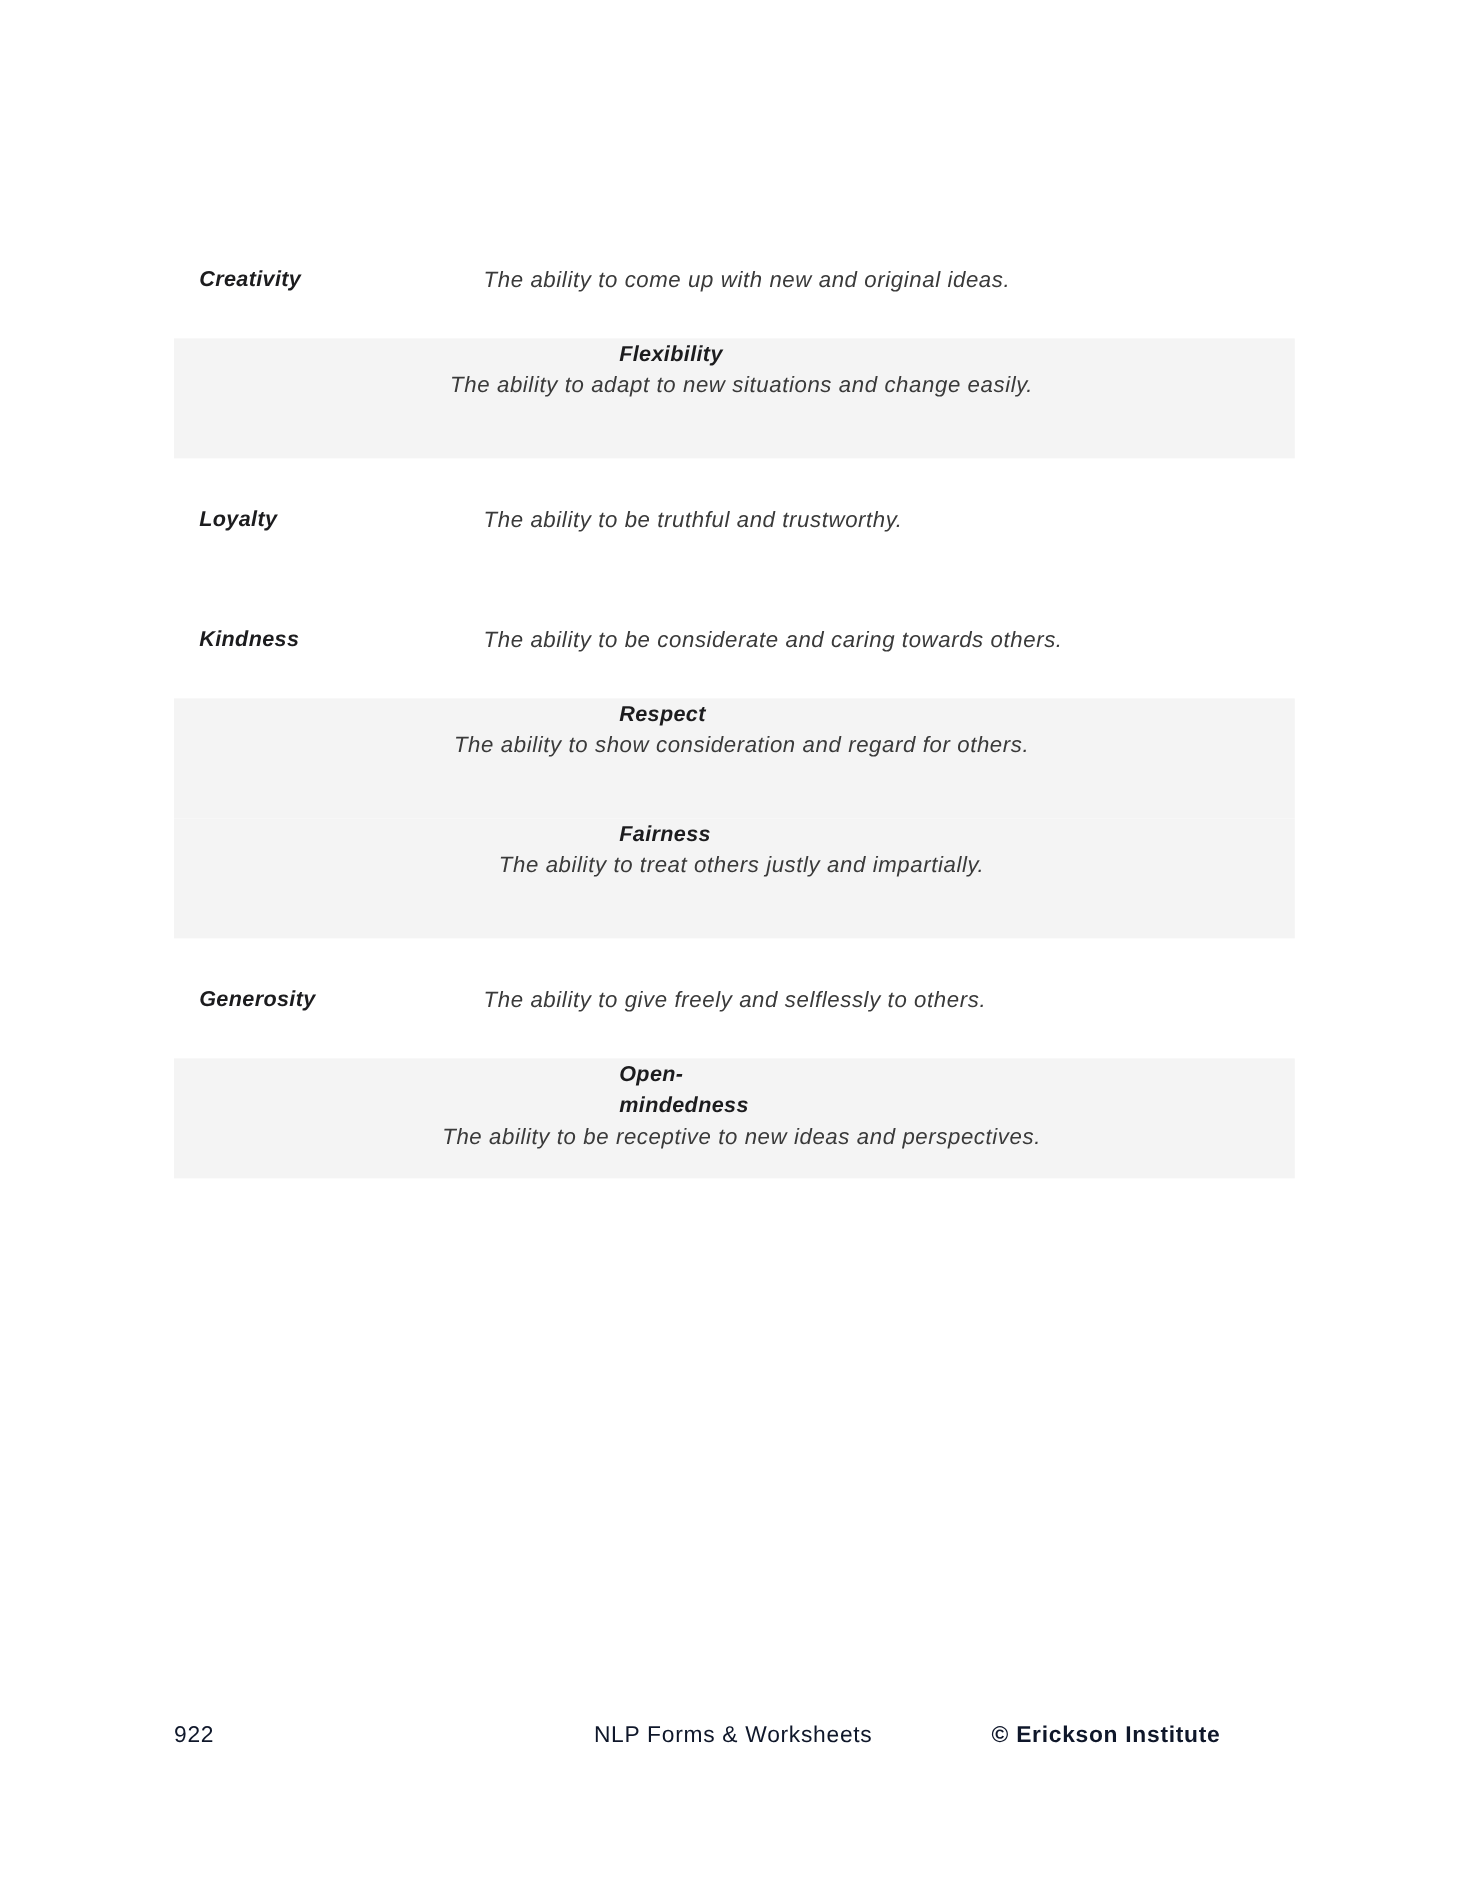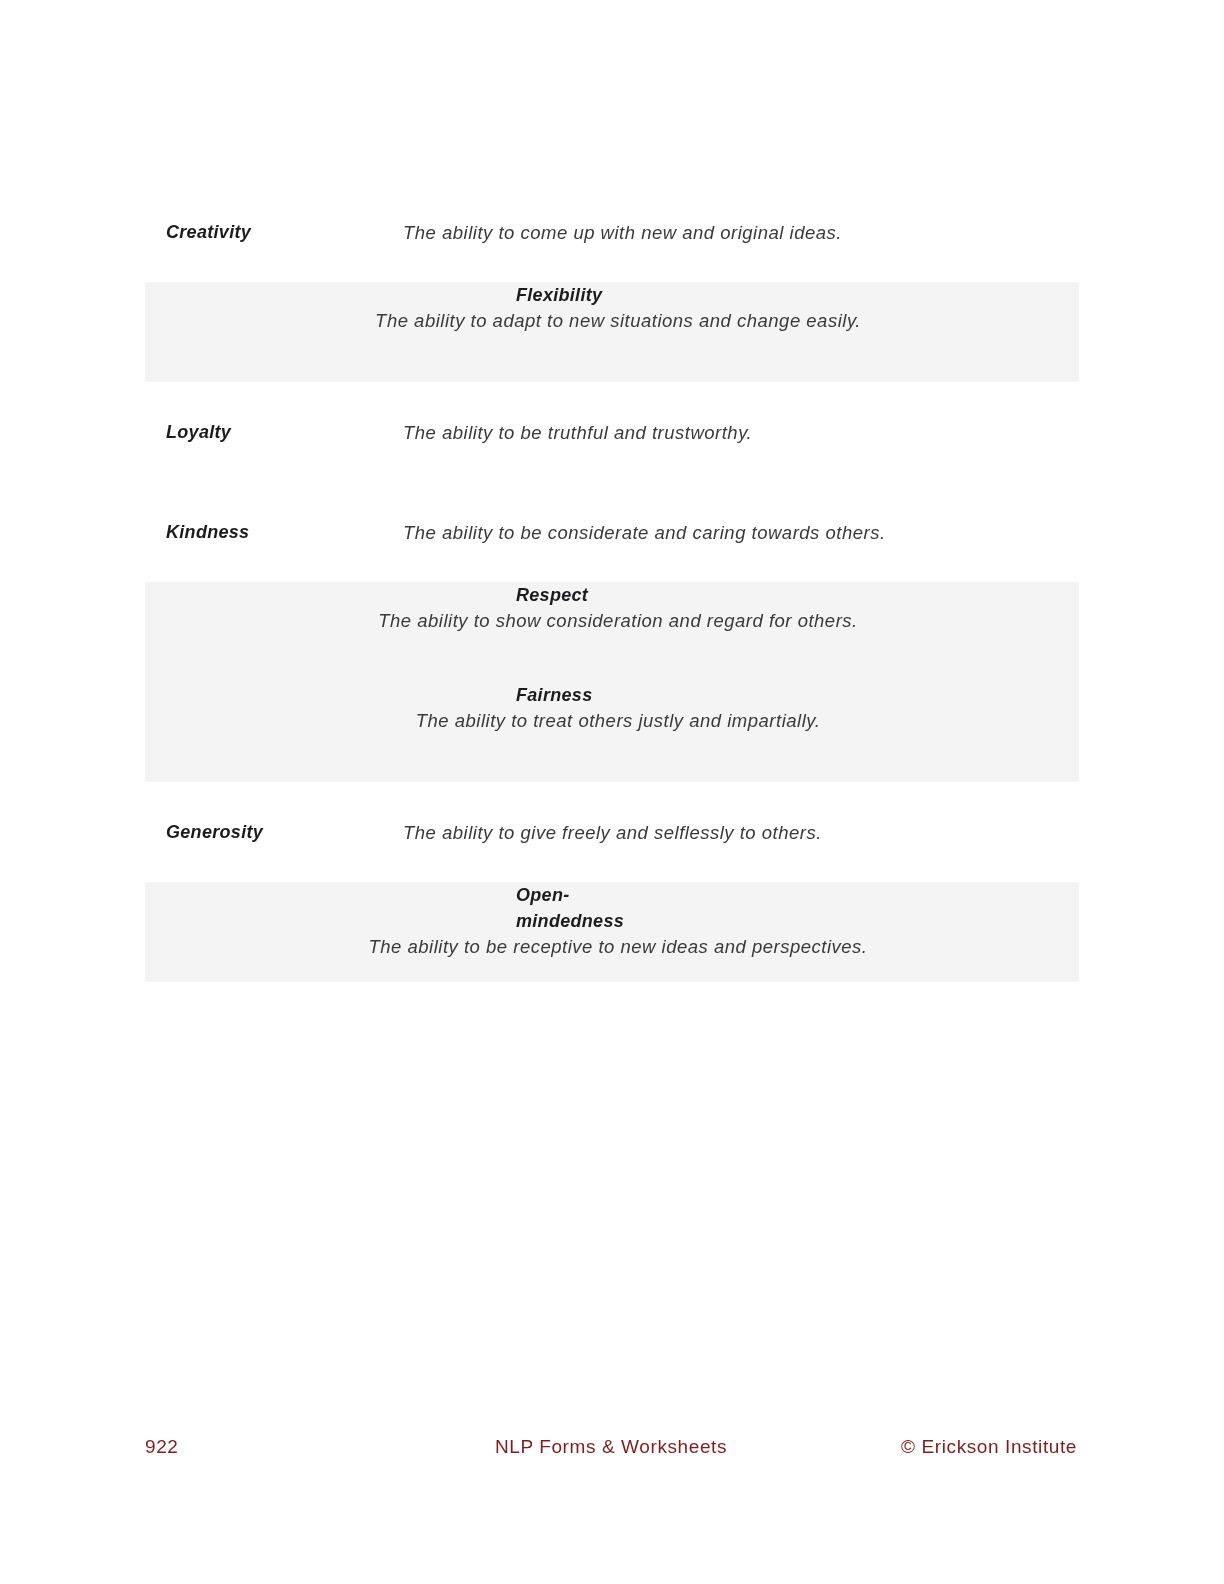--- a/index.html
+++ b/index.html
@@ -56,28 +56,28 @@
     color: #3a3a3a;
     margin-left: 24px;
   }
   .footer {
     position: absolute;
     top: 1436px;
     left: 145px;
     width: 932px;
     display: flex;
     align-items: baseline;
-    color: #7f1d1d;
+    color: #0f172a;
     font-size: 19px;
     letter-spacing: 0.6px;
   }
   .footer .third { flex: 1; }
   .footer .third.left   { text-align: left; }
   .footer .third.center { text-align: center; }
-  .footer .third.right  { text-align: right; }
+  .footer .third.right  { text-align: center; font-weight: bold; }
 </style>
 </head>
 <body>
 
 <div class="page">
 
   <div class="values-table">
 
     <div class="row">
       <div class="cell-label">Creativity</div>

